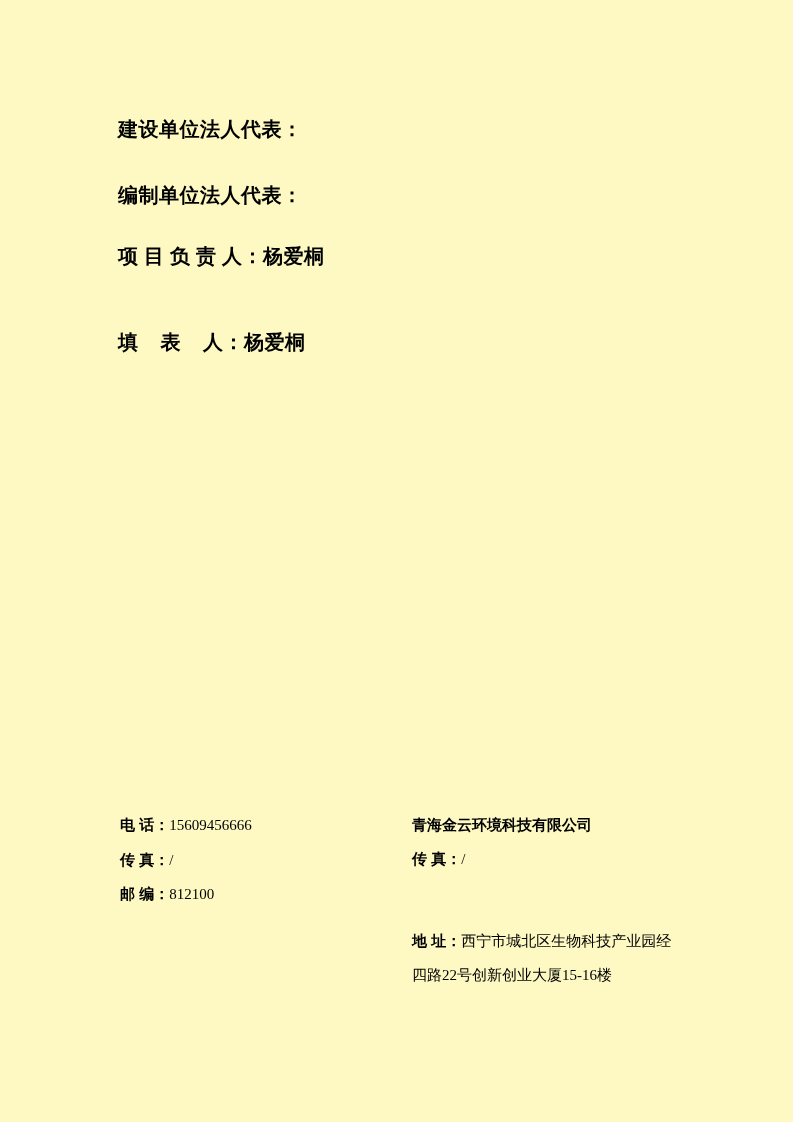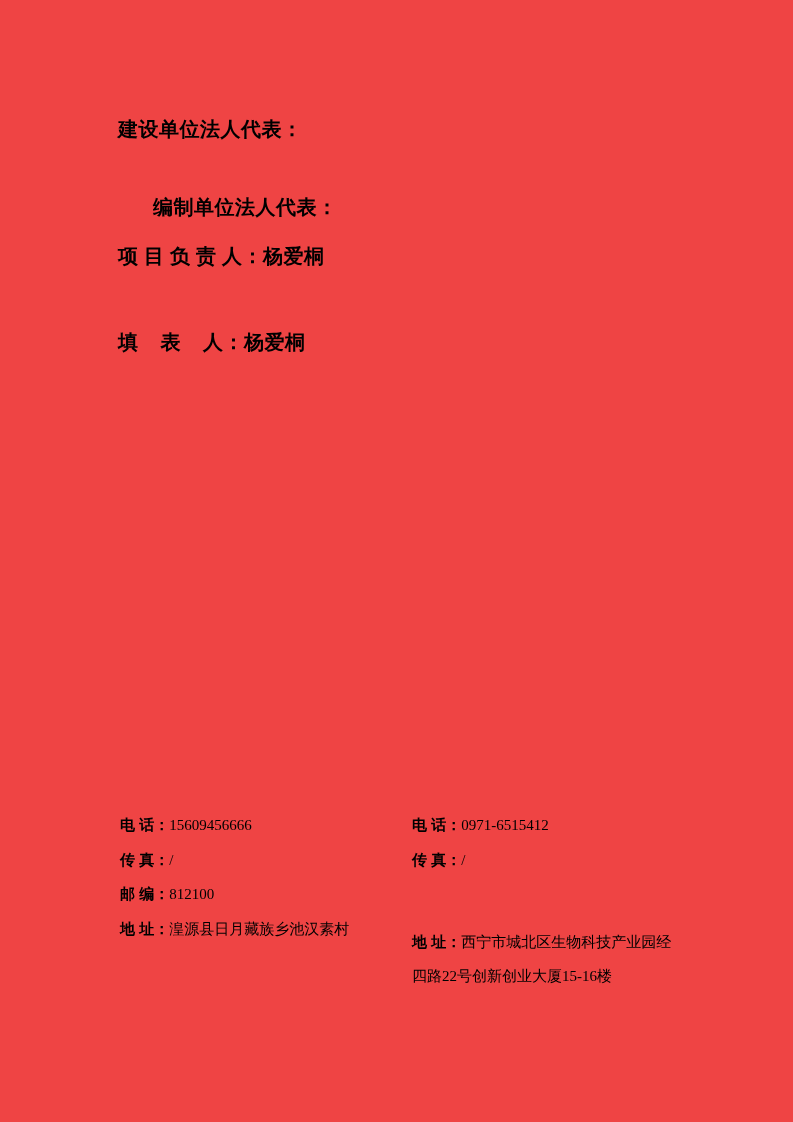--- a/index.html
+++ b/index.html
@@ -5,38 +5,38 @@
   html, body {
     margin: 0;
     padding: 0;
     background: #e8e8e8;
   }
   .page {
     position: relative;
     width: 793px;
     height: 1122px;
     margin: 0 auto;
-    background: #ef4444;
+    background: #fef9c3;
     color: #000000;
     overflow: hidden;
   }
 
   
   .sig-line {
     position: absolute;
     left: 118px;
     font-family: "Liberation Serif", "DejaVu Serif", serif;
     font-weight: bold;
     font-size: 20px;
     line-height: 24px;
     white-space: pre;
     letter-spacing: 0.5px;
   }
   .sig-1 { top: 117px; }
-  .sig-2 { top: 195px; margin-left: 35px; }
+  .sig-2 { top: 183px; }
   .sig-3 { top: 244px; }
   .sig-4 { top: 330px; }
 
   
   .contact-col {
     position: absolute;
     top: 808px;
     font-size: 15px;
     line-height: 33.6px;
   }
@@ -75,29 +75,24 @@
   <div class="contact-col col-left">
     <div class="crow">
       <span class="clabel">电 话：</span><span class="cvalue">15609456666</span>
     </div>
     <div class="crow">
       <span class="clabel">传 真：</span><span class="cvalue">/</span>
     </div>
     <div class="crow">
       <span class="clabel">邮 编：</span><span class="cvalue">812100</span>
     </div>
-    <div class="crow">
-      <span class="clabel">地 址：</span><span class="cvalue">湟源县日月藏族乡池汉素村</span>
-    </div>
   </div>
 
   <div class="contact-col col-right">
-    <div class="crow">
-      <span class="clabel">电 话：</span><span class="cvalue">0971-6515412</span>
-    </div>
+    <div class="company">青海金云环境科技有限公司</div>
     <div class="crow">
       <span class="clabel">传 真：</span><span class="cvalue">/</span>
     </div>
     <div class="crow crow-wrap">
       <span class="clabel">地 址：</span><span class="cvalue">西宁市城北区生物科技产业园经</span><span class="cvalue cvalue-block">四路22号创新创业大厦15-16楼</span>
     </div>
   </div>
 
 </div>
 

